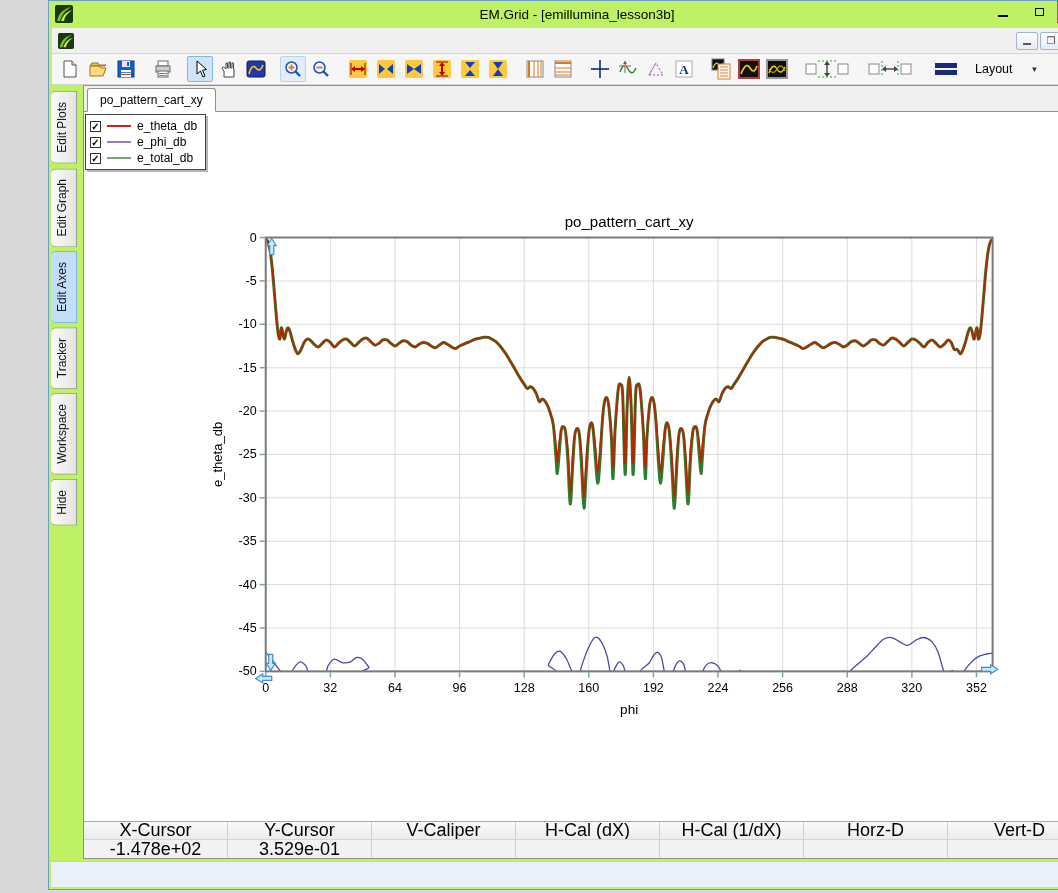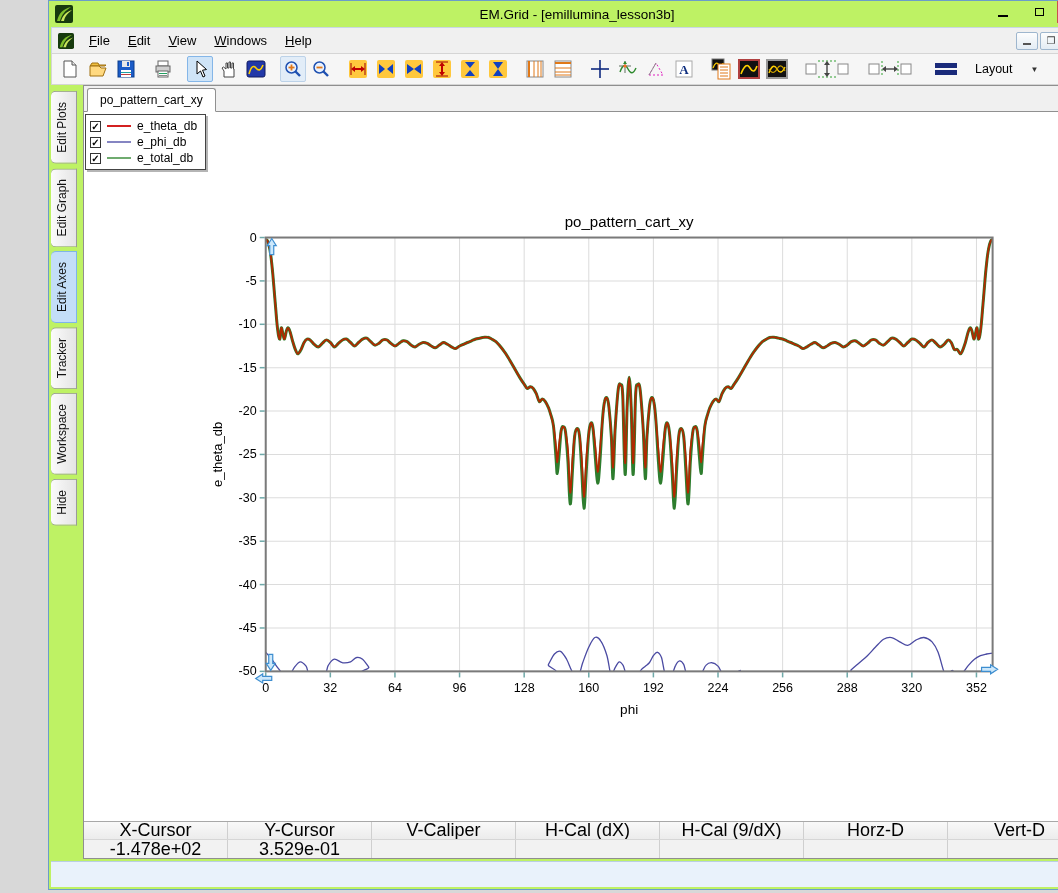--- a/index.html
+++ b/index.html
@@ -95,27 +95,20 @@
   </div>
 
   <div class="client">
 
     <div class="menubar">
       <svg class="menu-logo" viewBox="0 0 18 18">
         <rect x="0" y="0" width="18" height="18" rx="2" fill="#173a0e"></rect>
         <path d="M2 16 C4 8 8 4 16 2 C10 6 7 9 5 16 Z" fill="#7ebe2a"></path>
         <path d="M6 16 C8 10 11 7 17 5 C12 9 10 11 9 16 Z" fill="#c8e65a"></path>
       </svg>
-      <div id="menu-items" style="display: flex;">
-          <div class="menu-item"><u>F</u>ile</div>
-          <div class="menu-item"><u>E</u>dit</div>
-          <div class="menu-item"><u>V</u>iew</div>
-          <div class="menu-item"><u>W</u>indows</div>
-          <div class="menu-item"><u>H</u>elp</div>
-        </div>
       <div class="mdi">
         <div class="mdibtn">
             <span style="display:inline-block;width:8px;border-top:2px solid #555;margin-top:7px;"></span>
           </div>
         <div class="mdibtn">❐</div>
         <div class="mdibtn">✕</div>
       </div>
     </div>
 
     <div class="toolbar">
@@ -460,21 +453,21 @@
               </div>
             </div>
         </div>
 
         <div class="statusbar">
           <div class="srow hdr" id="status-hdr">
               <div class="scell">X-Cursor</div>
               <div class="scell">Y-Cursor</div>
               <div class="scell">V-Caliper</div>
               <div class="scell">H-Cal (dX)</div>
-              <div class="scell">H-Cal (9/dX)</div>
+              <div class="scell">H-Cal (1/dX)</div>
               <div class="scell">Horz-D</div>
               <div class="scell">Vert-D</div>
             </div>
           <div class="srow val" id="status-val">
               <div class="scell">-1.478e+02</div>
               <div class="scell">3.529e-01</div>
               <div class="scell"></div>
               <div class="scell"></div>
               <div class="scell"></div>
               <div class="scell"></div>

